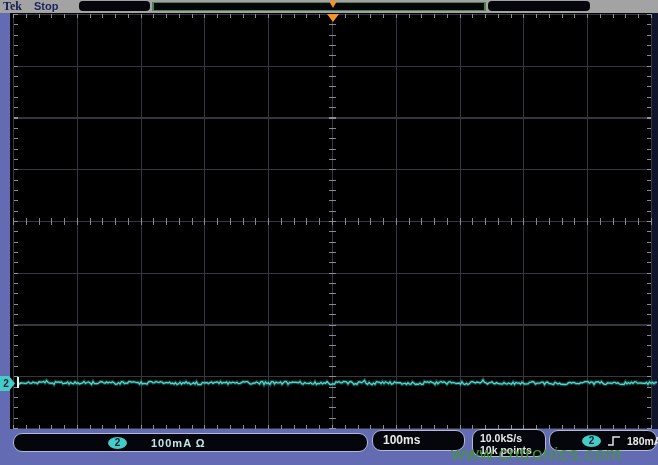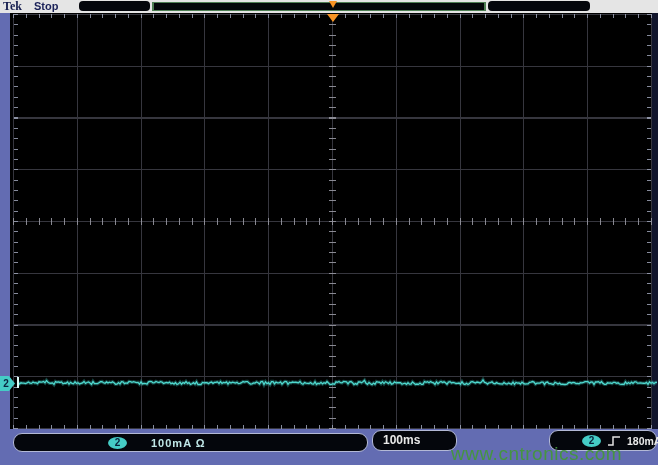--- a/index.html
+++ b/index.html
@@ -3,21 +3,21 @@
 <meta charset="utf-8">
 <style>
   html,body{margin:0;padding:0;background:#222;}
   .screen{
     position:relative;width:658px;height:465px;overflow:hidden;
     background:#636cb2;
     font-family:"Liberation Sans",sans-serif;
     -webkit-font-smoothing:antialiased;
   }
   
-  .topbar{position:absolute;left:0;top:0;width:658px;height:13px;background:#e5e5e5;}
+  .topbar{position:absolute;left:0;top:0;width:658px;height:13px;background:#a3a3a3;}
   .tek-logo{
     position:absolute;left:3px;top:-1px;
     font-family:"Liberation Serif",serif;font-weight:bold;font-size:12px;
     color:#141c4e;letter-spacing:0;
   }
   .acq-status{
     position:absolute;left:34px;top:0;
     font-weight:bold;font-size:11px;color:#1a2158;text-shadow:0 1px 0 rgba(255,255,255,.15);
   }
   .top-pill{position:absolute;top:1px;height:10px;background:#04060c;border-radius:4px;}
@@ -75,21 +75,21 @@
     clip-path:polygon(0 0,9px 0,15px 50%,9px 100%,0 100%);
     color:#0a2440;font-weight:bold;font-size:10px;line-height:15px;text-align:center;
     text-indent:-3px;
   }
   
   .pill{
     position:absolute;background:#04060c;border:1px solid #b3b9d6;border-radius:9px;
     box-sizing:border-box;color:#e9e9e9;font-weight:bold;
   }
   .pill-ch{left:13px;top:433px;width:355px;height:19px;display:flex;align-items:center;padding-left:94px;}
-  .pill-time{left:372px;top:430px;width:85px;height:21px;line-height:19px;padding-left:10px;font-size:12px;}
+  .pill-time{left:372px;top:430px;width:93px;height:21px;line-height:19px;padding-left:10px;font-size:12px;}
   .pill-rate{left:472px;top:429px;width:74px;height:28px;padding:2px 0 0 7px;font-size:10.5px;line-height:12px;}
   .pill-trig{left:549px;top:430px;width:108px;height:21px;display:flex;align-items:center;gap:6px;padding-left:32px;}
   .badge{
     display:inline-block;width:19px;height:12px;border-radius:50%;
     background:#45ccc6;color:#08203a;font-weight:bold;font-size:10px;
     line-height:12px;text-align:center;flex:0 0 auto;
   }
   .ch-label{margin-left:24px;color:#bfe6e6;font-size:11px;letter-spacing:1px;}
   .trig-level{font-size:10.5px;color:#e9e9e9;}
   .slope-icon{flex:0 0 auto;display:block;}
@@ -131,20 +131,24 @@
   </svg>
   <div class="ch-marker">2</div>
 
   <div class="pill pill-ch">
     <span class="badge">2</span>
     <span class="ch-label">100mA Ω</span>
   </div>
 
   <div class="pill pill-time">100ms</div>
 
+  <div class="pill pill-rate">
+    <div>10.0kS/s</div>
+    <div>10k points</div>
+  </div>
 
   <div class="pill pill-trig">
     <span class="badge">2</span>
     <svg class="slope-icon" width="14" height="14" viewBox="0 0 14 14">
       <polyline points="1,11 6,11 6,3 13,3" fill="none" stroke="#e2e2e2" stroke-width="1.5"></polyline>
     </svg>
     <span class="trig-level">180mA</span>
   </div>
 
   <div class="watermark">www.cntronics.com</div>

